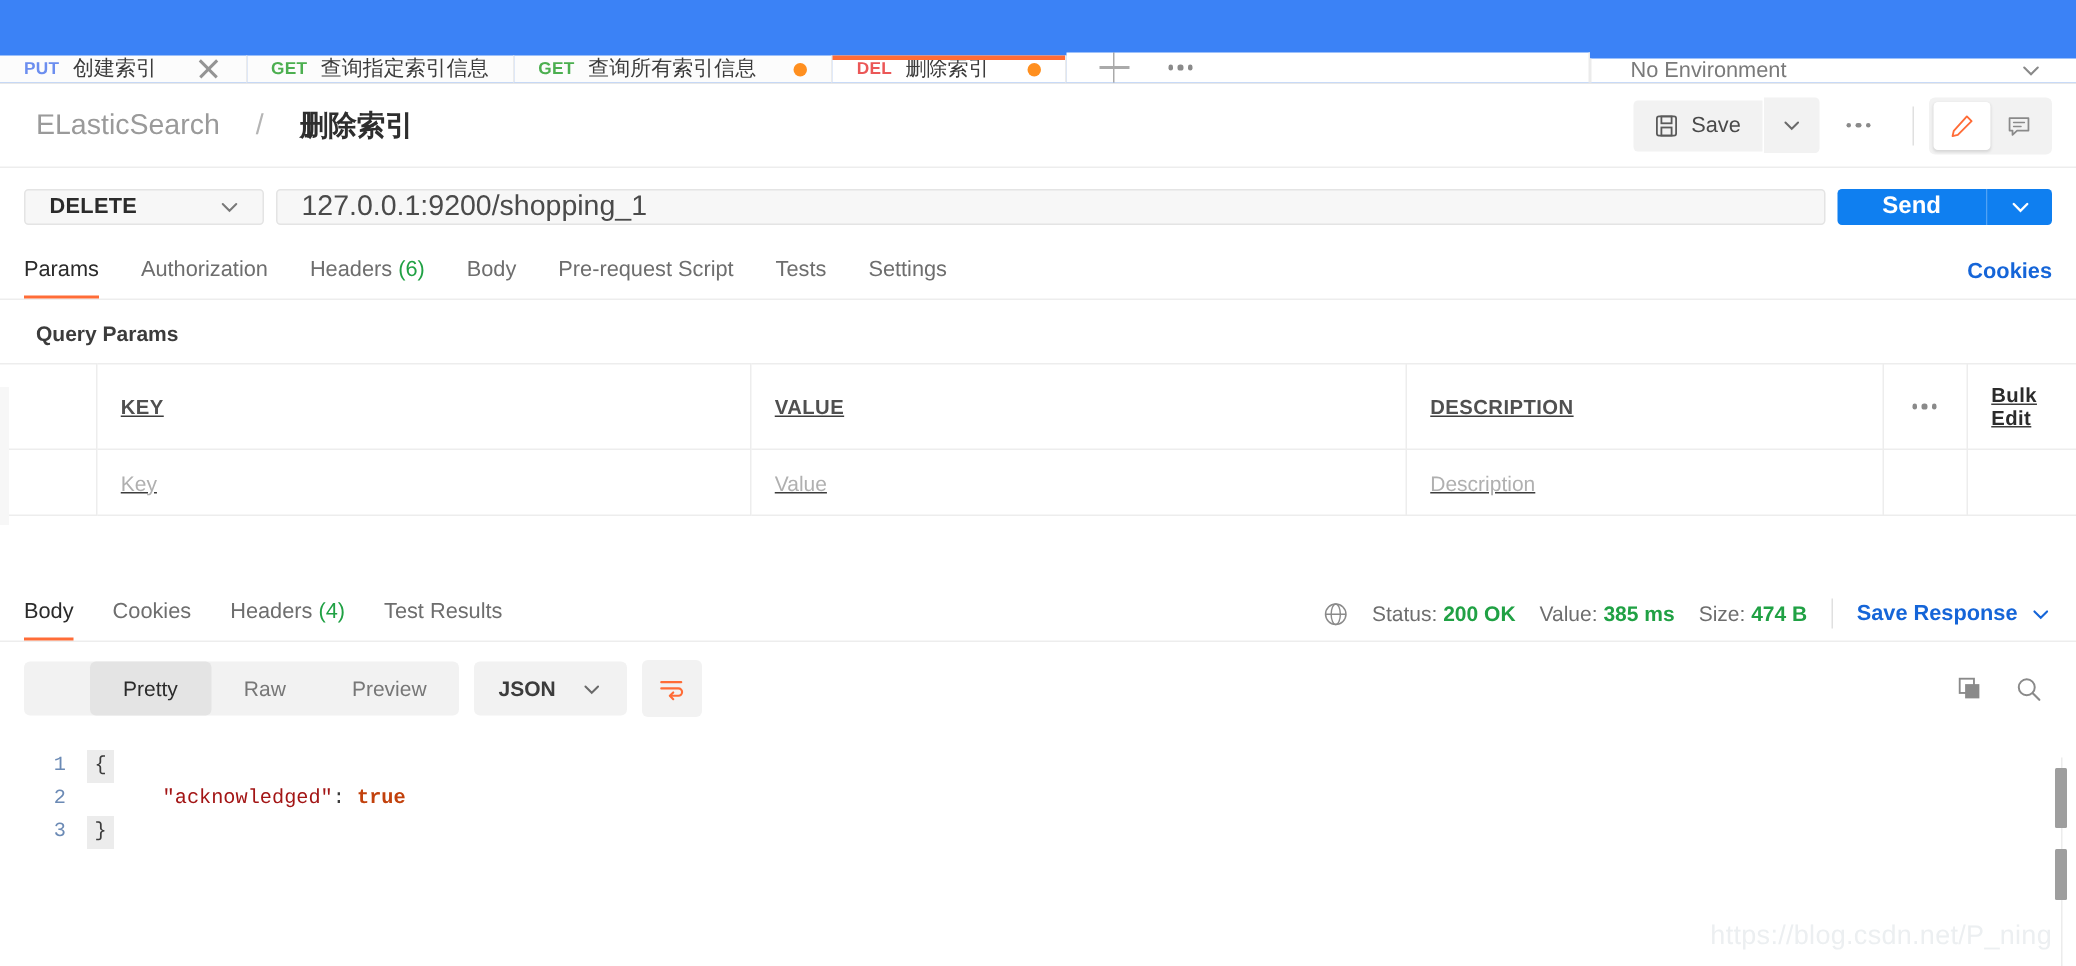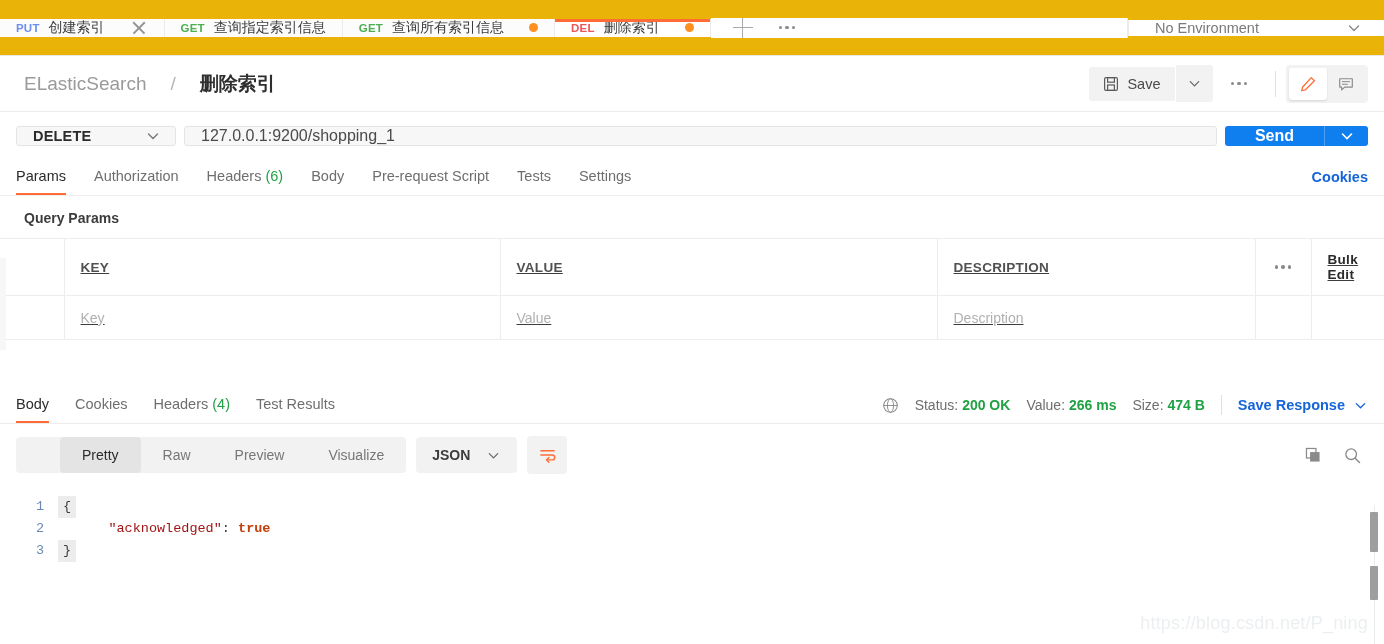--- a/index.html
+++ b/index.html
@@ -7,22 +7,22 @@
     width: 1384px; height: 644px;
     background: #ffffff;
     font-family: "Liberation Sans", sans-serif;
     color: #3c3c3c;
     overflow: hidden;
   }
   .app { position: relative; width: 1384px; height: 644px; background:#fff; }
 
   
   .tabbar {
-    display: flex; align-items: center;
-    height: 56px; background: #eab308;
+    display: flex; align-items: flex-end;
+    height: 56px; background: #3b82f6;
     border-bottom: 1px solid #e8e8e8;
   }
   .tab {
     position: relative;
     display: flex; align-items: center; gap: 9px;
     padding: 0 16px;
     background: #ffffff;
     border-right: 1px solid #ebebeb;
     min-width: 150px;
     cursor: pointer;
@@ -67,21 +67,21 @@
   }
   .plus-icon:before, .plus-icon:after {
     content:""; position:absolute; background:#666;
   }
   .plus-icon:before { left:0; top:9px; width:20px; height:1.6px; }
   .plus-icon:after  { top:0; left:9px; height:20px; width:1.6px; }
   .dots { display:flex; gap:3px; align-items:center; cursor:pointer; }
   .dots i { width:3.5px; height:3.5px; border-radius:50%; background:#8a8a8a; display:block; }
 
   .env-select {
-    width: 256px; display:flex; align-items:center; justify-content:space-between;
+    width: 324px; display:flex; align-items:center; justify-content:space-between;
     padding: 0 22px 0 26px; background:#fff; cursor:pointer;
     border-left: 1px solid #ebebeb;
   }
   .env-label { font-size:14.5px; color:#7a7a7a; }
 
   
   .crumbrow {
     height: 56px; display:flex; align-items:center; justify-content:space-between;
     padding: 0 16px 0 24px; border-bottom:1px solid #ededed; background:#fff;
   }
@@ -111,21 +111,21 @@
   
   .urlrow { display:flex; padding: 14px 16px 12px 16px; gap: 8px; align-items:stretch; }
   .methodbox {
     width: 160px; background:#f7f7f7; border:1px solid #e4e4e4; border-radius:3px;
     display:flex; align-items:center; justify-content:space-between; padding: 0 14px 0 16px;
     cursor:pointer;
   }
   .method-txt { font-size:14.5px; font-weight:700; color:#2b2b2b; letter-spacing:.2px; }
   .urlbox {
     flex:1; background:#f7f7f7; border:1px solid #e4e4e4; border-radius:3px;
-    display:flex; align-items:center; padding: 0 16px; font-size:16px; color:#4a4a4a;
+    display:flex; align-items:center; padding: 0 16px; font-size:19px; color:#4a4a4a;
     cursor:text;
   }
   .sendgroup { display:flex; }
   .sendbtn {
     background:#0f7ff0; color:#fff; font-size:16px; font-weight:700;
     padding: 0 30px; display:flex; align-items:center; border-radius:3px 0 0 3px;
     cursor:pointer;
   }
   .sendcaret {
     background:#0f7ff0; border-left:1px solid rgba(255,255,255,.28);
@@ -425,21 +425,21 @@
         <circle cx="10" cy="10" r="8" fill="none" stroke="#8a8a8a" stroke-width="1.2"></circle>
         <ellipse cx="10" cy="10" rx="3.6" ry="8" fill="none" stroke="#8a8a8a" stroke-width="1.1"></ellipse>
         <path d="M2 10 H18" stroke="#8a8a8a" stroke-width="1.1"></path>
       </svg>
       <span>
         <span class="lbl">Status:</span>
         <span class="val">200 OK</span>
       </span>
       <span>
         <span class="lbl">Value:</span>
-        <span class="val">266 ms</span>
+        <span class="val">385 ms</span>
       </span>
       <span>
         <span class="lbl">Size:</span>
         <span class="val">474 B</span>
       </span>
       <span class="sep"></span>
       <span class="saveresp">
         <span>Save Response</span>
         <svg width="15" height="15" viewBox="0 0 16 16">
           <path d="M3.5 6 L8 10.5 L12.5 6" fill="none" stroke="#1565d8" stroke-width="1.5" stroke-linecap="round"></path>
@@ -447,21 +447,20 @@
       </span>
     </div>
   </div>
 
   <div class="fmtbar">
     <div class="fmtleft">
       <div class="segs">
         <div class="seg active">Pretty</div>
         <div class="seg">Raw</div>
         <div class="seg">Preview</div>
-        <div class="seg">Visualize</div>
       </div>
       <div class="jsonsel">
         <span>JSON</span>
         <svg width="15" height="15" viewBox="0 0 16 16">
           <path d="M3.5 6 L8 10.5 L12.5 6" fill="none" stroke="#6a6a6a" stroke-width="1.4" stroke-linecap="round"></path>
         </svg>
       </div>
       <div class="wrapbtn">
         <svg width="19" height="19" viewBox="0 0 20 20">
           <path d="M3 5 H17" stroke="#ff6c37" stroke-width="1.5" stroke-linecap="round"></path>

